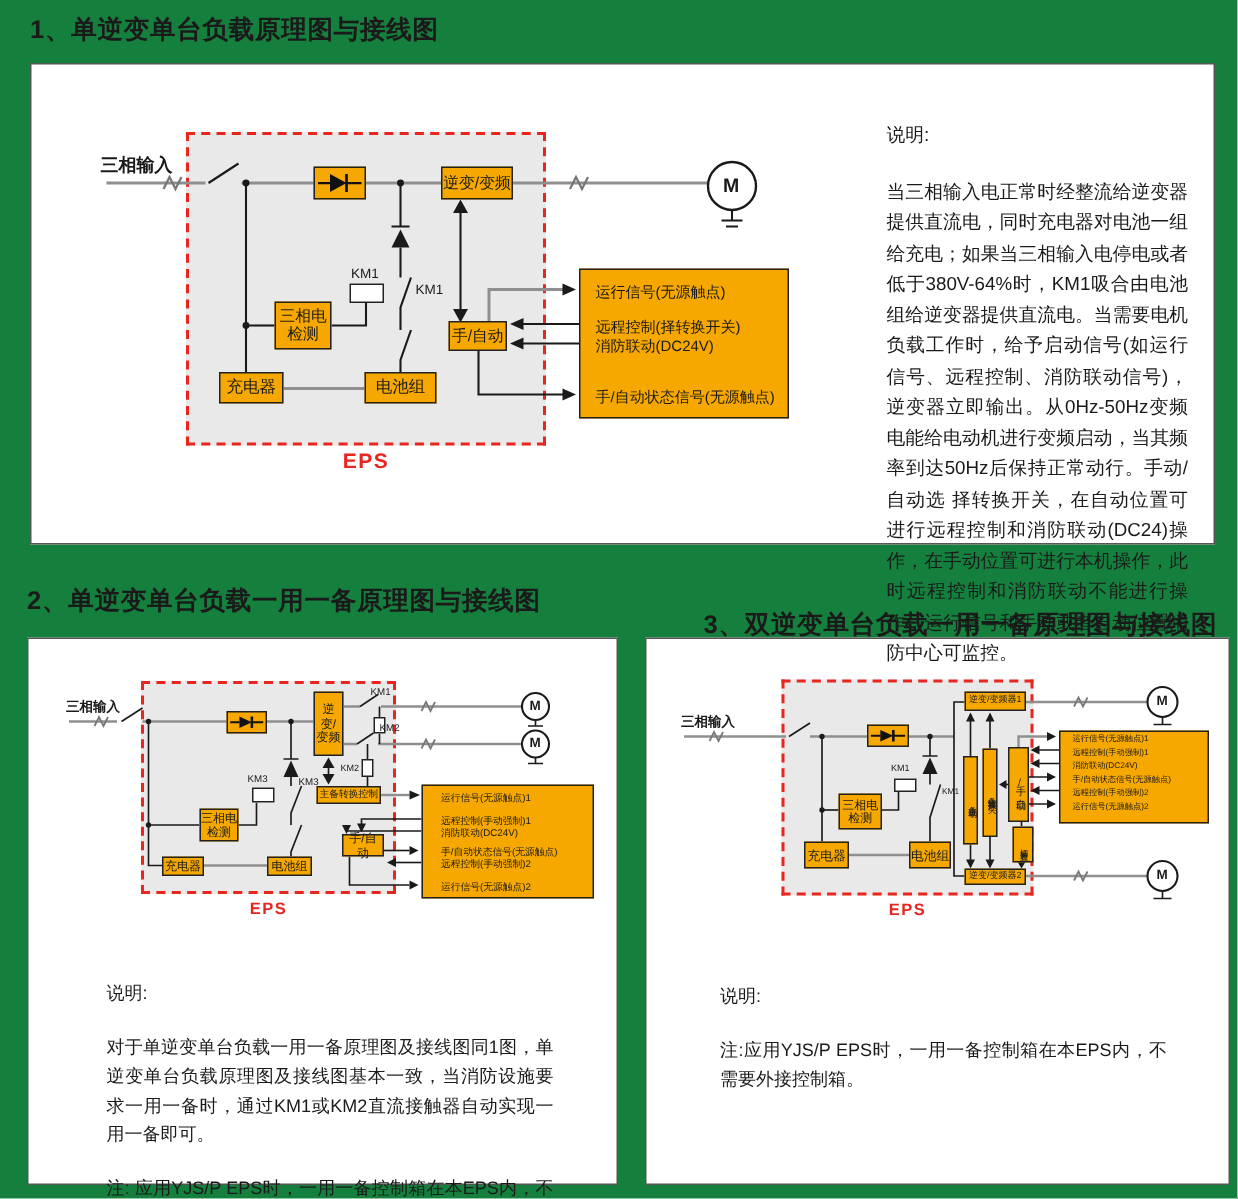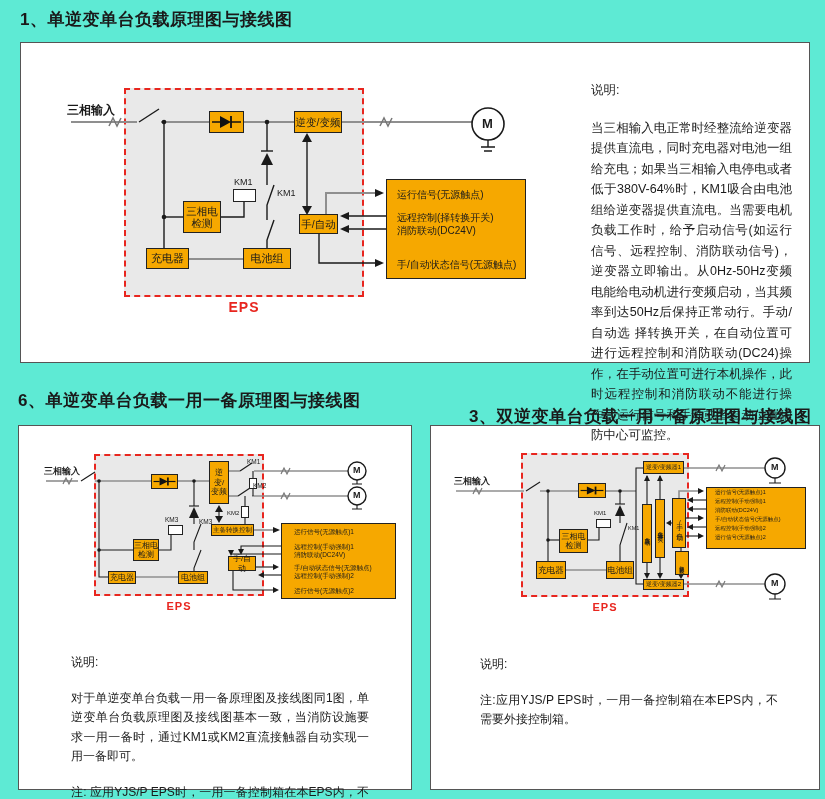--- a/index.html
+++ b/index.html
@@ -1,16 +1,16 @@
 <!DOCTYPE html>
 <html><head>
 <meta charset="utf-8">
 <style>
   html,body{margin:0;padding:0;background:#fff;}
-  .page{position:relative;width:825px;height:799px;background:#5eead4;overflow:hidden;
+  .page{position:relative;width:825px;height:799px;background:#15803d;overflow:hidden;
         font-family:"Liberation Sans","DejaVu Sans",sans-serif;color:#1a1a1a;}
   .sec-title{position:absolute;margin:0;font-size:17px;font-weight:bold;letter-spacing:.5px;white-space:nowrap;}
   .panel{position:absolute;border:1px solid #555;background:#fff;box-sizing:border-box;}
   .eps-area{position:absolute;background:#e9e9e9;border:2px dashed #e8261f;box-sizing:border-box;z-index:1;}
   svg.wires{position:absolute;left:0;top:0;z-index:2;}
   .ybox{position:absolute;background:#f6a800;border:1px solid #222;box-sizing:border-box;
         display:flex;align-items:center;justify-content:center;text-align:center;z-index:3;line-height:1.18;}
   .wbox{position:absolute;background:#fff;border:1px solid #222;box-sizing:border-box;z-index:3;}
   .lbl{position:absolute;z-index:4;white-space:nowrap;}
   .vert{writing-mode:vertical-rl;text-orientation:upright;letter-spacing:1px;}
@@ -102,21 +102,21 @@
 
     <div class="lbl" style="left:461px;top:73px;font-size:13px;font-weight:bold;">M</div>
     <div class="eps-tag" style="left:103px;top:256px;width:240px;text-align:center;font-size:14px;">EPS</div>
 
     <div class="notes" style="left:553px;top:20px;width:235px;font-size:12.5px;line-height:1.64;">
       <p>说明:</p>
       <p>当三相输入电正常时经整流给逆变器提供直流电，同时充电器对电池一组给充电；如果当三相输入电停电或者低于380V-64%时，KM1吸合由电池组给逆变器提供直流电。当需要电机负载工作时，给予启动信号(如运行信号、远程控制、消防联动信号)，逆变器立即输出。从0Hz-50Hz变频电能给电动机进行变频启动，当其频率到达50Hz后保持正常动行。手动/自动选 择转换开关，在自动位置可进行远程控制和消防联动(DC24)操作，在手动位置可进行本机操作，此时远程控制和消防联动不能进行操作，运行信号和手动或者自动位置消防中心可监控。</p>
     </div>
   </div>
 
-  <h2 class="sec-title" style="left:18px;top:389px;">6、单逆变单台负载一用一备原理图与接线图</h2>
+  <h2 class="sec-title" style="left:18px;top:389px;">2、单逆变单台负载一用一备原理图与接线图</h2>
 
   <div class="panel" style="left:18px;top:425px;width:394px;height:365px;">
     <div class="eps-area" style="left:75px;top:28px;width:170px;height:142px;"></div>
 
     <svg class="wires" width="394" height="365" viewBox="0 0 394 365">
       <g stroke="#8f8f8f" stroke-width="1.6" fill="none">
         <path d="M27 55 H59"></path>
           <path d="M76 55 H132"></path>
           <path d="M159 55 H190"></path>
         <path d="M210 45 H221"></path>

